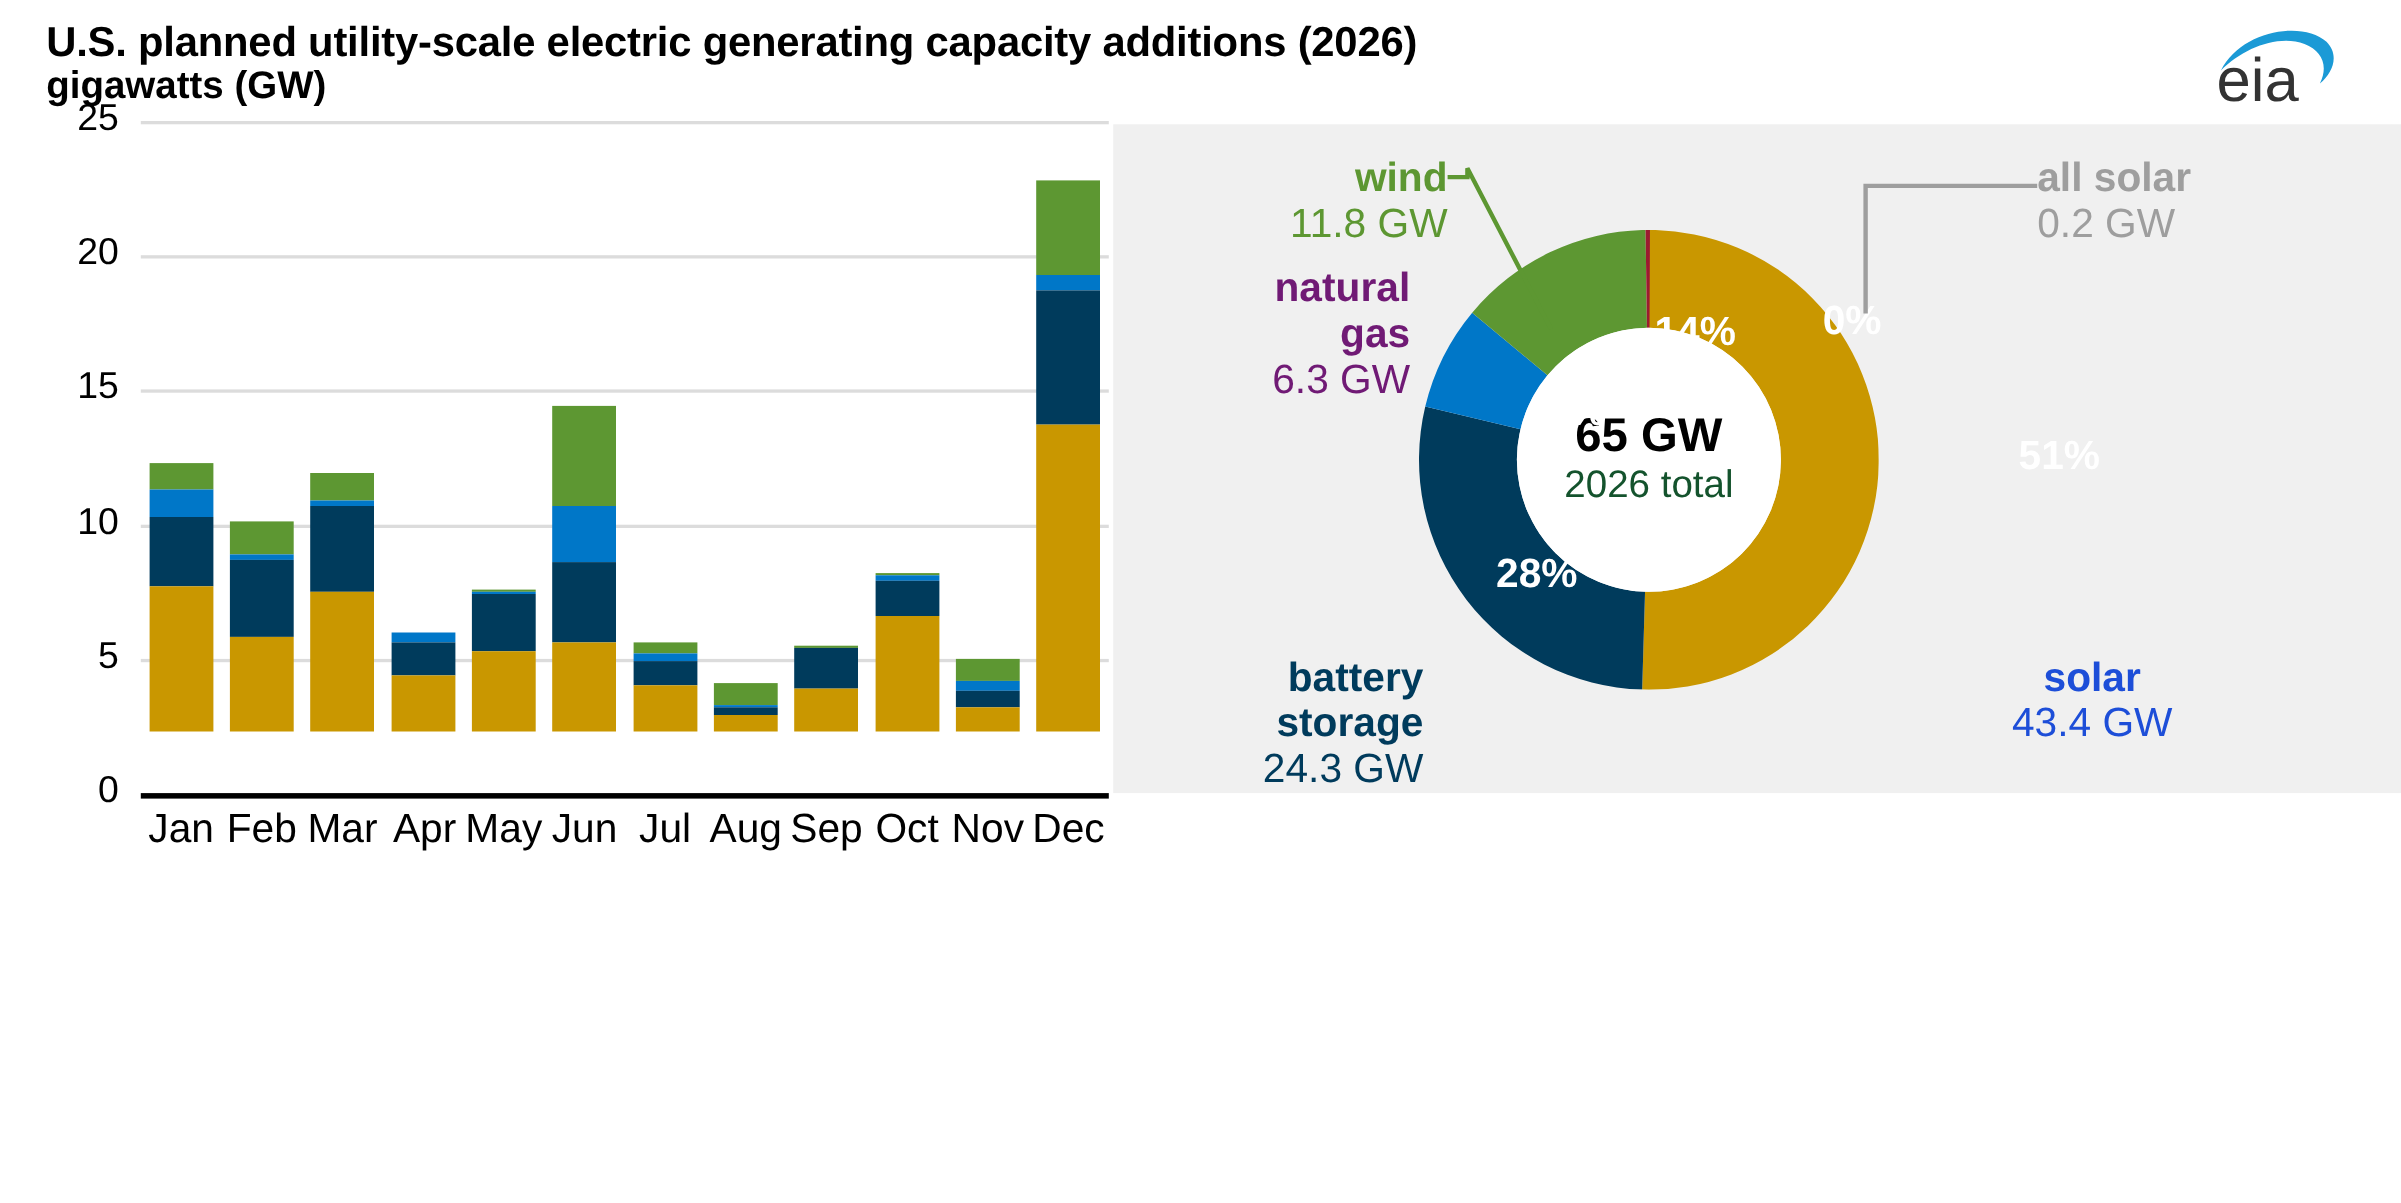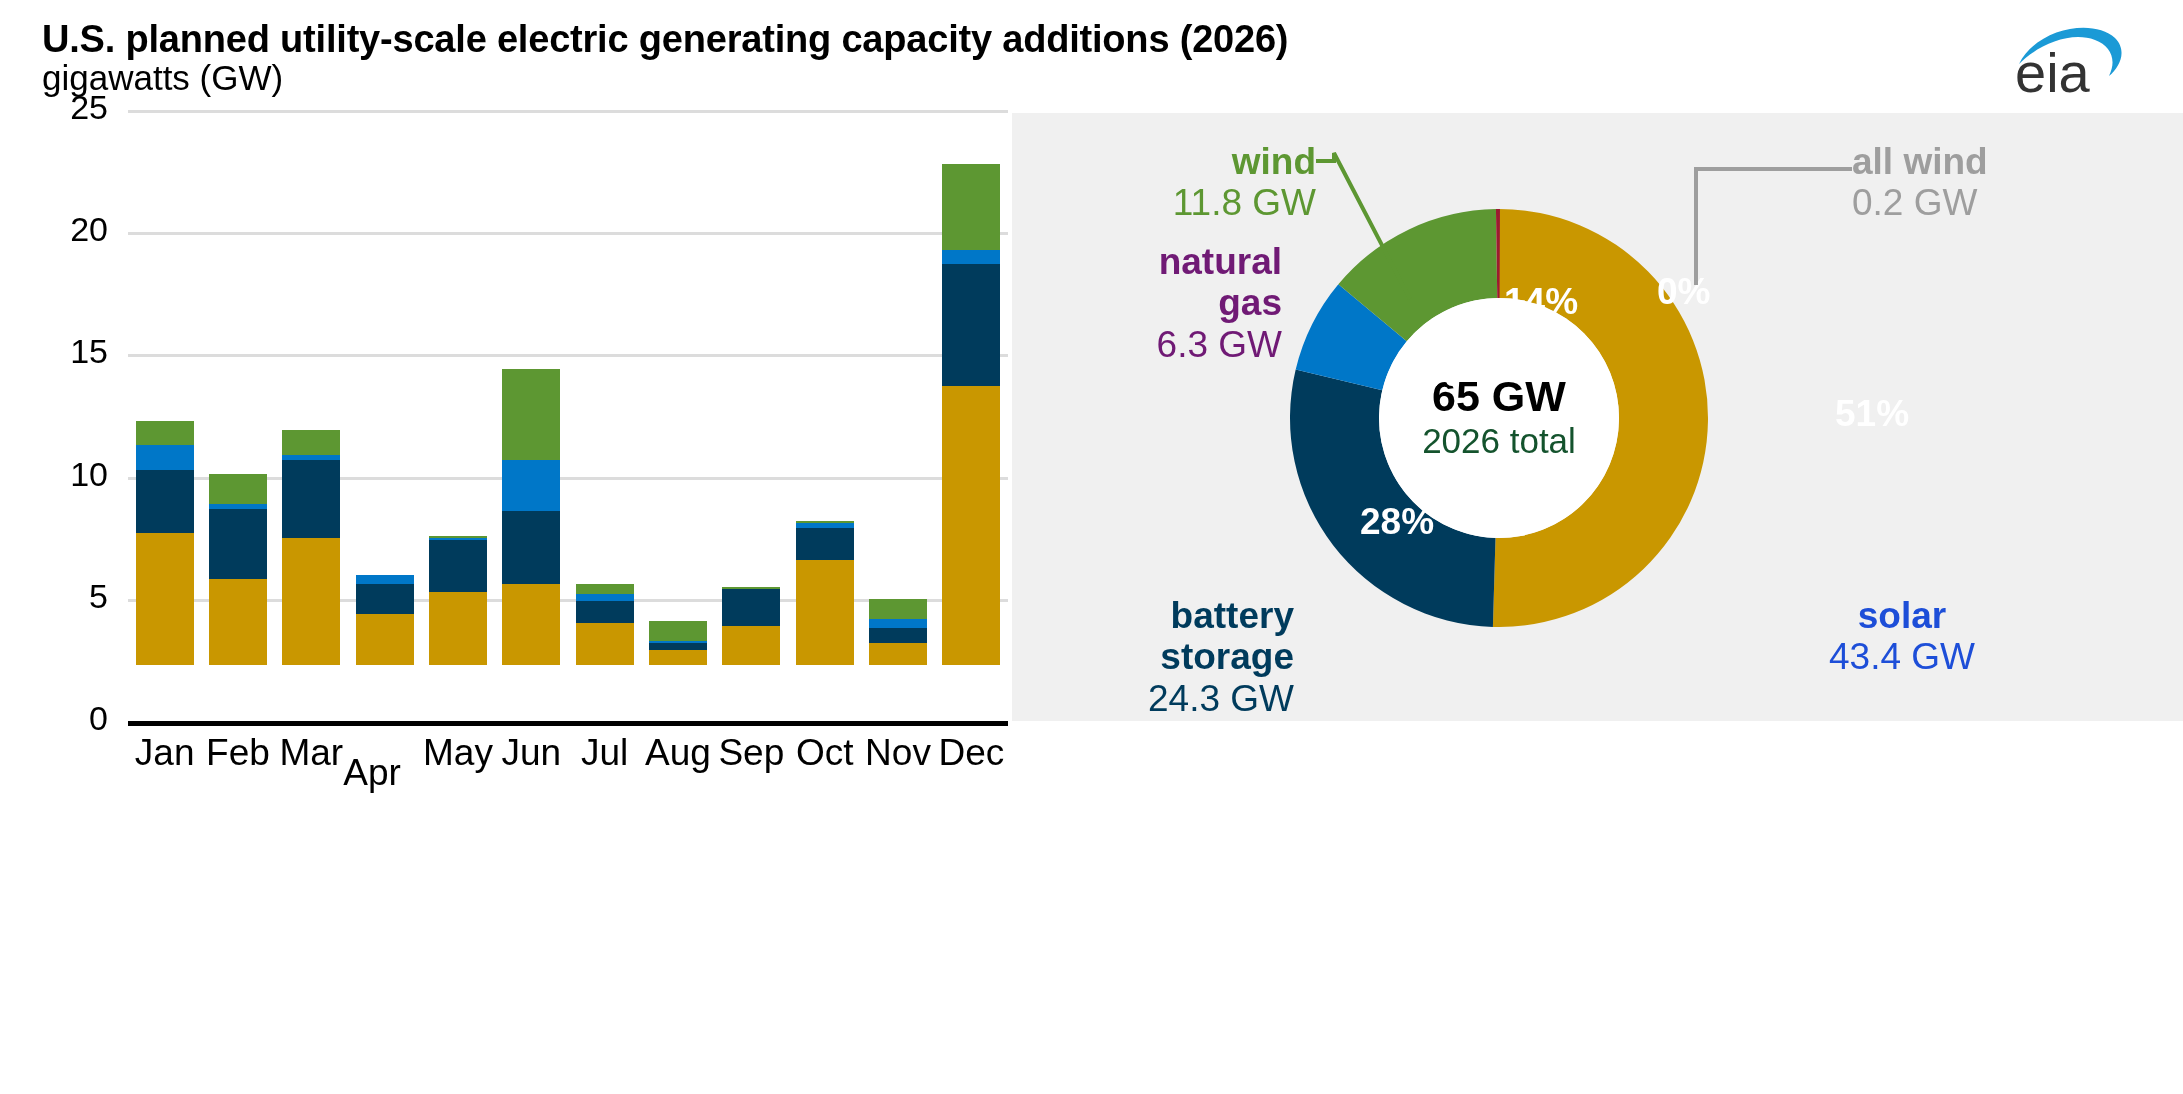--- a/index.html
+++ b/index.html
@@ -13,21 +13,21 @@
   }
   
   #header{position:absolute;left:0;top:0;width:2183px;height:112px;}
   #title{
     position:absolute;left:42px;top:18px;
     font-size:38px;font-weight:bold;color:#000000;
     letter-spacing:-0.2px;white-space:nowrap;
   }
   #subtitle{
     position:absolute;left:42px;top:58px;
-    font-size:35px;font-weight:normal;color:#000000;white-space:nowrap;
+    font-size:35px;font-weight:bold;color:#000000;white-space:nowrap;
   }
   #eia-logo{position:absolute;right:52px;top:14px;width:130px;height:82px;}
 
   
   #barchart{position:absolute;left:0px;top:110px;width:1015px;height:900px;}
   .gridline{position:absolute;left:128px;width:880px;height:3px;background:#dcdcdc;}
   .axis-zero{position:absolute;left:128px;width:880px;height:5px;background:#000000;}
   .ytick{
     position:absolute;right:0;width:100px;text-align:right;
     font-size:34px;color:#000000;line-height:1;
@@ -125,21 +125,21 @@
         </div>
       </div>
       <div class="xlabel" style="left: 145.333px;">Mar</div>
       <div class="bar-group" style="left: 227.667px; width: 58px;">
         <div class="bar-col">
           <div class="seg" style="height: 9.776px; background: rgb(0, 119, 200);"></div>
           <div class="seg" style="height: 29.328px; background: rgb(0, 59, 92);"></div>
           <div class="seg" style="height: 51.324px; background: rgb(201, 151, 0);"></div>
         </div>
       </div>
-      <div class="xlabel" style="left: 206px; margin-top: 20px;">Apr</div>
+      <div class="xlabel" style="left: 220px;">Apr</div>
       <div class="bar-group" style="left: 301px; width: 58px;">
         <div class="bar-col">
           <div class="seg" style="height: 2.444px; background: rgb(93, 151, 50);"></div>
           <div class="seg" style="height: 2.444px; background: rgb(0, 119, 200);"></div>
           <div class="seg" style="height: 51.324px; background: rgb(0, 59, 92);"></div>
           <div class="seg" style="height: 73.32px; background: rgb(201, 151, 0);"></div>
         </div>
       </div>
       <div class="xlabel" style="left: 292px;">May</div>
       <div class="bar-group" style="left: 374.333px; width: 58px;">
@@ -232,21 +232,21 @@
 
   <div class="cat-label" style="left:78px;top:28px;width:226px;text-align:right;color:#5d9732;font-size:37px;">
     <span class="cat-name">wind</span><br>
     <span class="cat-val">11.8 GW</span>
   </div>
   <svg class="leader" style="left:300px;top:34px;" width="210" height="180">
     <polyline points="4,14 22,14 22,6 98,152" fill="none" stroke="#5d9732" stroke-width="4"></polyline>
   </svg>
 
   <div class="cat-label" style="left:840px;top:28px;width:300px;text-align:left;color:#9e9e9e;font-size:37px;">
-    <span class="cat-name">all wind</span><br>
+    <span class="cat-name">all solar</span><br>
     <span class="cat-val">0.2 GW</span>
   </div>
   <svg class="leader" style="left:660px;top:38px;" width="200" height="140">
     <polyline points="180,18 24,18 24,134" fill="none" stroke="#9e9e9e" stroke-width="4"></polyline>
   </svg>
 
   <div class="cat-label" style="left:10px;top:128px;width:260px;text-align:right;color:#701a75;font-size:37px;">
     <span class="cat-name">natural</span><br>
     <span class="cat-name">gas</span><br>
     <span class="cat-val">6.3 GW</span>

